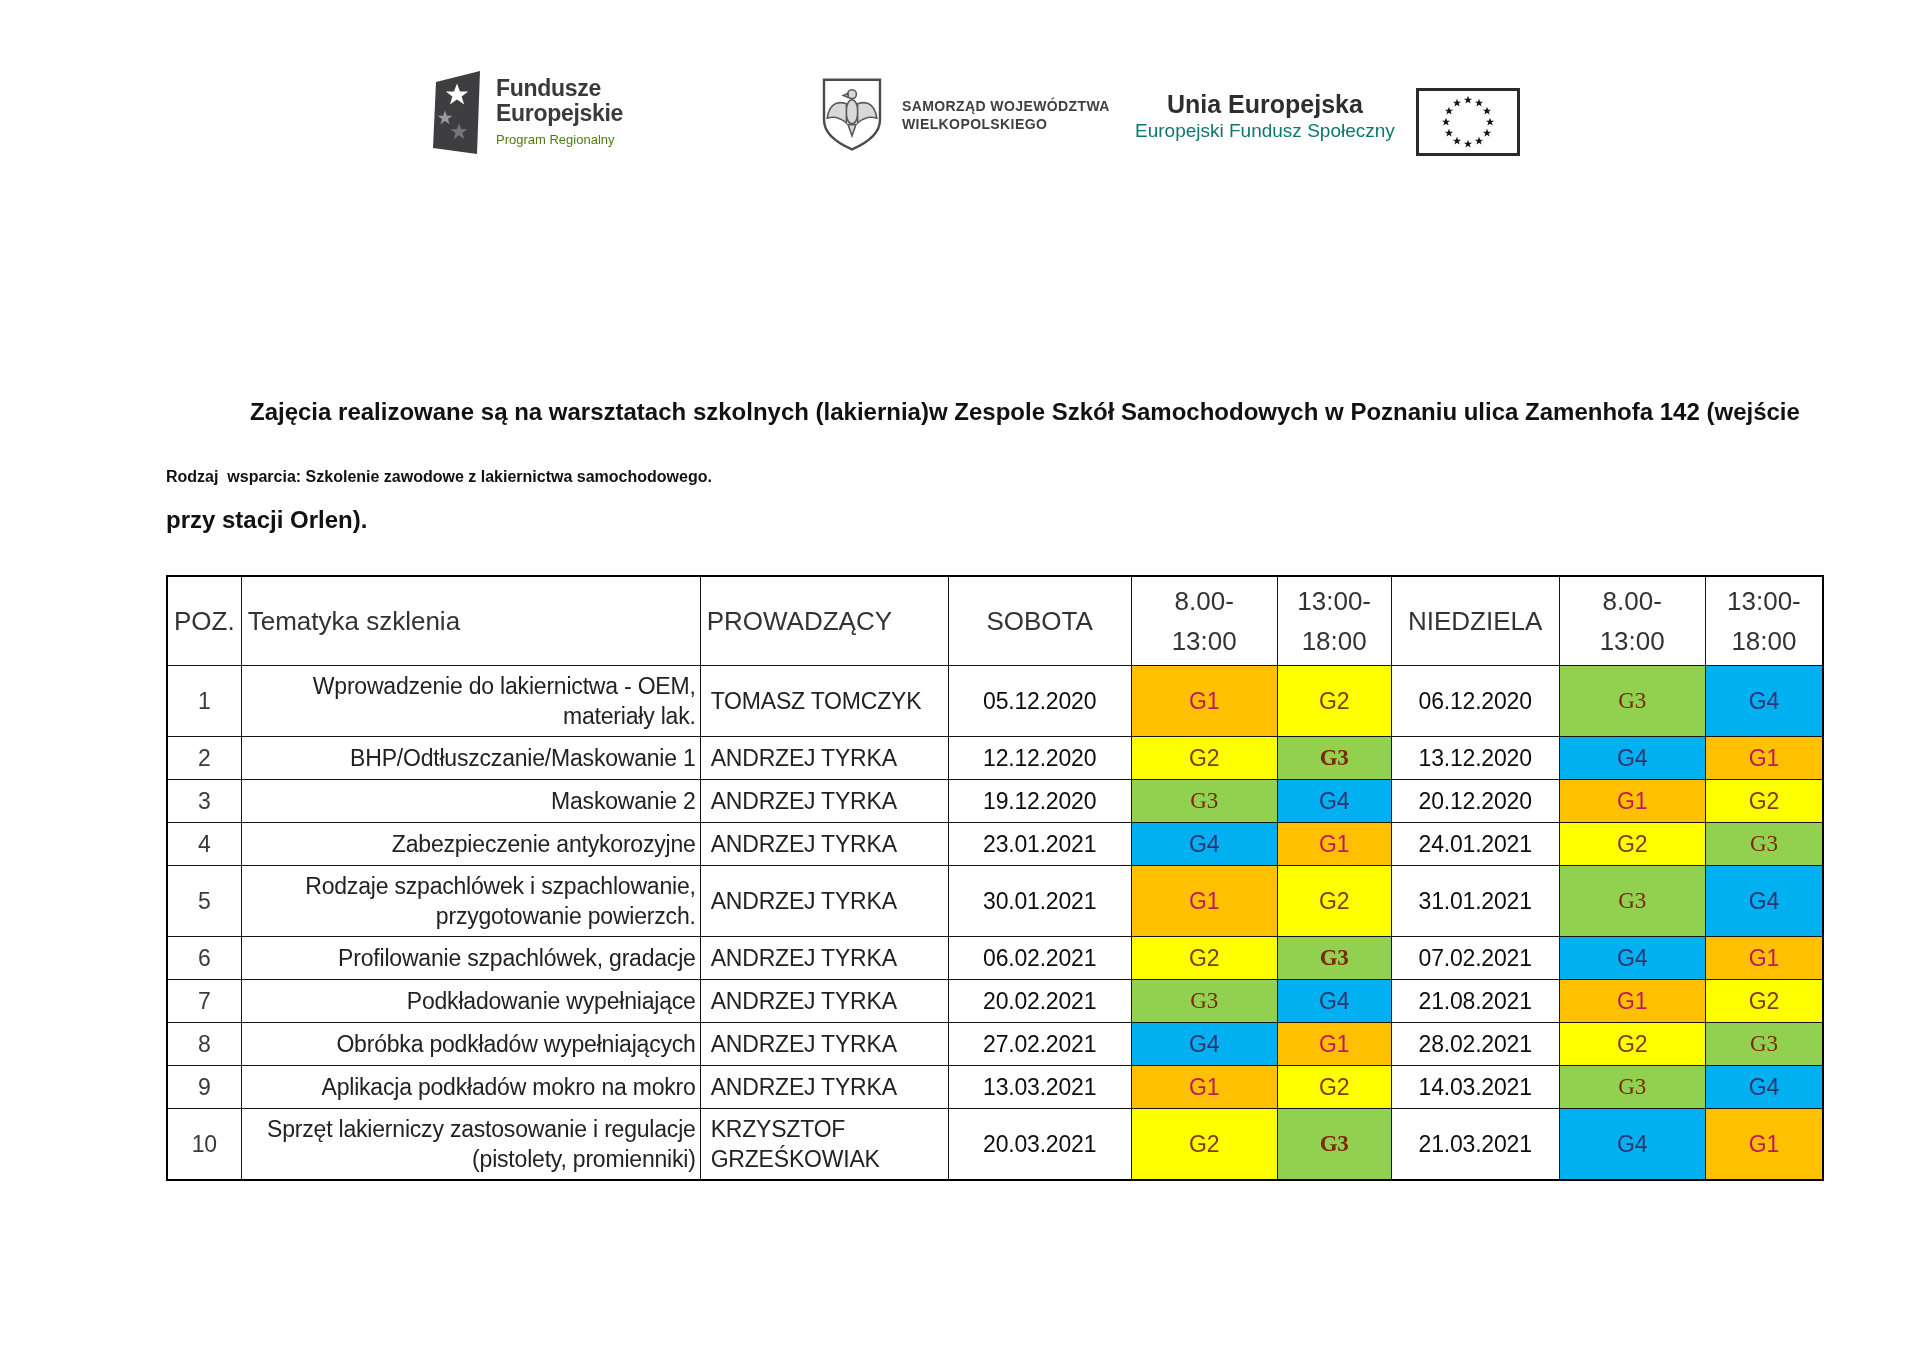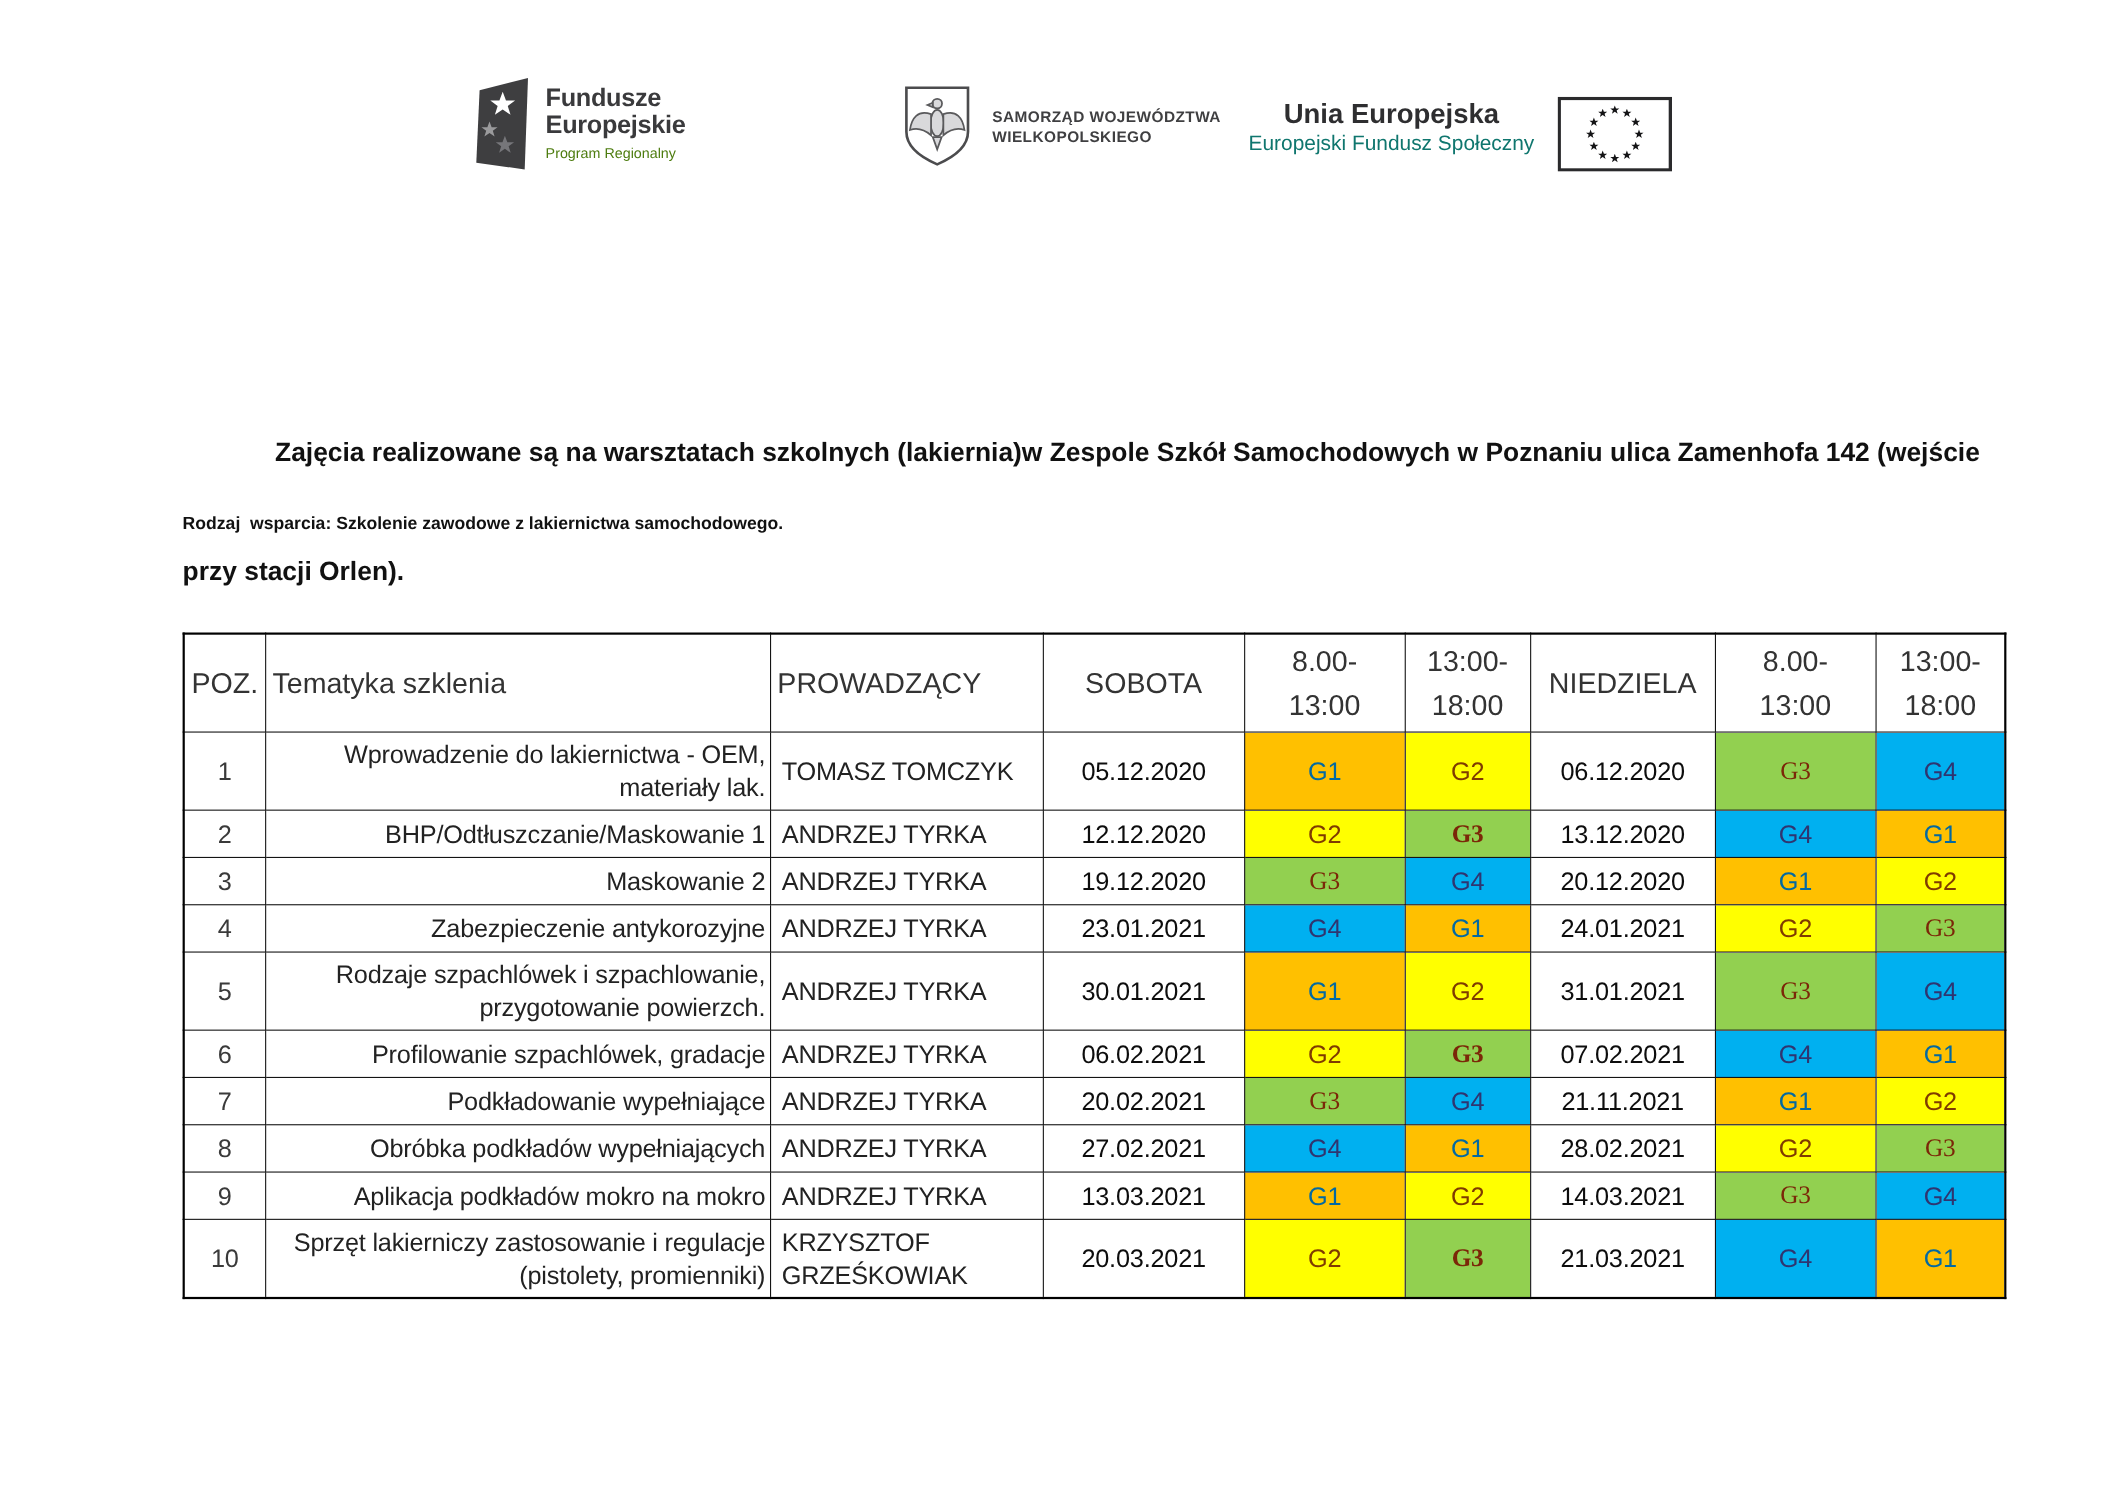--- a/index.html
+++ b/index.html
@@ -33,21 +33,21 @@
   .sched th,.sched td{border:1.5px solid #141414;vertical-align:middle;overflow:hidden;}
   .sched th{font-size:26px;font-weight:normal;color:#333;line-height:40px;padding:4px 6px;}
   .th-left{text-align:left;padding-left:10px;}
   .th-center{text-align:center;}
   .sched td{font-size:23px;letter-spacing:-0.2px;}
   .c-poz{text-align:center;color:#3a3a3a;padding:5px 2px;}
   .c-topic{text-align:right;padding:5px 4px 5px 10px;line-height:30px;color:#222;}
   .c-trainer{text-align:left;padding:5px 4px 5px 10px;line-height:30px;color:#222;}
   .c-date{text-align:center;font-size:29px;color:#0d0d0d;padding:5px 0;line-height:32px;letter-spacing:0;}
   .c-slot{text-align:center;font-size:28px;padding:0;line-height:32px;letter-spacing:0;}
-  .bg-orange{background:#FFC000;color:#0369a1;}
+  .bg-orange{background:#FFC000;color:#be185d;}
   .bg-yellow{background:#FFFF00;color:#7F3B00;}
   .bg-green {background:#92D050;color:#7B2708;font-family:Liberation Serif, serif;}
   .bg-blue  {background:#00B0F0;color:#2F3570;}
   .gbold{font-weight:bold;}
 </style>
 </head>
 <body>
 
 <div class="page">
 
@@ -223,21 +223,21 @@
       <td class="c-slot bg-blue">G4</td>
       <td class="c-slot bg-orange">G1</td>
     </tr>
         <tr>
       <td class="c-poz">7</td>
       <td class="c-topic">Podkładowanie wypełniające</td>
       <td class="c-trainer">ANDRZEJ TYRKA</td>
       <td class="c-date">20.02.2021</td>
       <td class="c-slot bg-green">G3</td>
       <td class="c-slot bg-blue">G4</td>
-      <td class="c-date">21.11.2021</td>
+      <td class="c-date">21.08.2021</td>
       <td class="c-slot bg-orange">G1</td>
       <td class="c-slot bg-yellow">G2</td>
     </tr>
         <tr>
       <td class="c-poz">8</td>
       <td class="c-topic">Obróbka podkładów wypełniających</td>
       <td class="c-trainer">ANDRZEJ TYRKA</td>
       <td class="c-date">27.02.2021</td>
       <td class="c-slot bg-blue">G4</td>
       <td class="c-slot bg-orange">G1</td>

